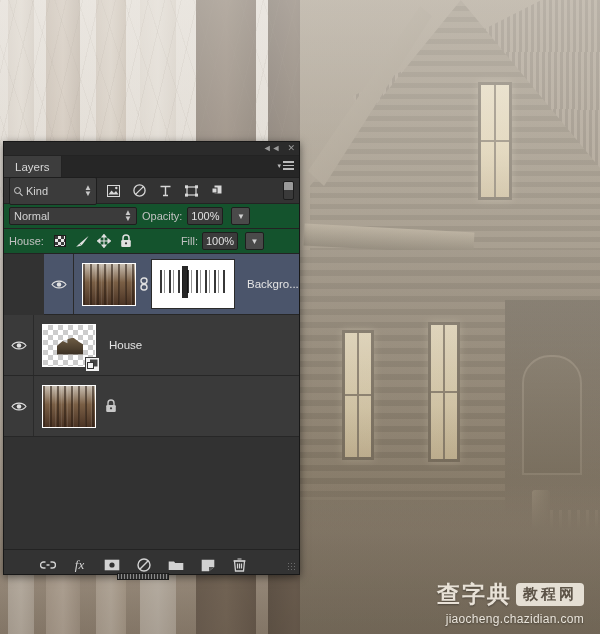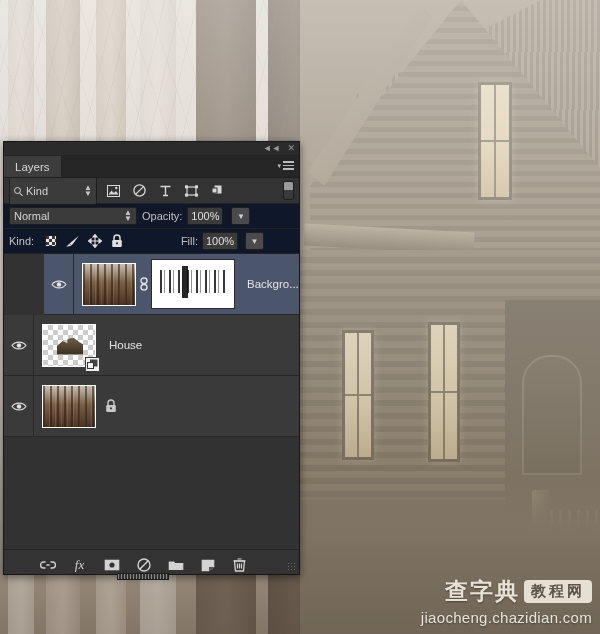--- a/index.html
+++ b/index.html
@@ -100,28 +100,28 @@
   .fence {
     position:absolute; left: 250px; top: 510px; width: 50px; height: 70px;
     background: repeating-linear-gradient(to right, #857a67 0 3px, transparent 3px 9px);
   }
   .haze {
     position:absolute; left:0; top:0; width:300px; height:634px;
     background: linear-gradient(to bottom, rgba(210,200,182,.12) 0%, rgba(190,178,158,.18) 50%, rgba(160,148,128,.30) 100%);
   }
 
   
-  .watermark { position:absolute; right: 8px; bottom: 8px; text-align: right; opacity: .92; }
+  .watermark { position:absolute; right: 16px; bottom: 8px; text-align: right; opacity: .92; }
   .wm-row { display:flex; align-items:center; justify-content:flex-end; gap:4px; }
   .wm-cn { font-size: 23px; font-weight: bold; color: #f2ece2; letter-spacing: 2px;
            text-shadow: 0 1px 2px rgba(0,0,0,.4); font-family: "DejaVu Sans", sans-serif; }
   .wm-box { background: #efe9df; color:#5b5246; font-size: 15px; font-weight: bold;
             padding: 2px 7px; border-radius: 4px; letter-spacing: 3px;
             font-family: "DejaVu Sans", sans-serif; }
-  .wm-url { font-size: 15px; color: #f4efe6; margin-top: 2px; letter-spacing: .3px;
+  .wm-url { font-size: 12px; color: #f4efe6; margin-top: 2px; letter-spacing: .3px;
             text-shadow: 0 1px 2px rgba(0,0,0,.45); }
 
   
   .panel {
     position: absolute; left: 3px; top: 141px; width: 297px; height: 434px;
     background: #2e2e2e;
     border: 1px solid #181818;
     box-shadow: 0 2px 8px rgba(0,0,0,.5);
     font-size: 11px; color: #cfcfcf;
     display: flex; flex-direction: column;
@@ -167,21 +167,21 @@
     color: #d8d8d8; cursor: pointer; border-radius: 2px;
   }
   .fbtn svg { display:block; }
   .toggle-pill {
     margin-left: auto; width: 11px; height: 19px; border-radius: 2px;
     background: linear-gradient(to bottom, #9a9a9a 0 48%, #3a3a3a 48% 100%);
     border: 1px solid #1d1d1d; cursor: pointer;
   }
 
   .moderow, .lockrow {
-    height: 25px; background: #0f172a; border-bottom: 1px solid #232323;
+    height: 25px; background: #14532d; border-bottom: 1px solid #232323;
     display:flex; align-items:center; padding: 0 5px; gap: 5px;
   }
   .blend-select {
     width: 128px; height: 18px; background: #3b3b3b; border:1px solid #1e1e1e; border-radius:2px;
     display:flex; align-items:center; padding: 0 4px; color:#d2d2d2; position:relative;
   }
   .lbl { color:#c2c2c2; font-size: 11px; }
   .numfield {
     width: 36px; height: 18px; background: #3b3b3b; border:1px solid #1e1e1e; border-radius:2px;
     display:flex; align-items:center; justify-content:center; color:#e0e0e0; font-size: 11px;
@@ -408,21 +408,21 @@
       <div class="blend-select">
         <span>Normal</span>
         <span class="spin">▲<br>▼</span>
       </div>
       <span class="lbl">Opacity:</span>
       <div class="numfield">100%</div>
       <div class="dropbtn">▼</div>
     </div>
 
     <div class="lockrow">
-      <span class="lbl">Kind:</span>
+      <span class="lbl">House:</span>
       <div class="lockicons">
         <div class="lockicon">
           <div class="checker"></div>
         </div>
         <div class="lockicon">
           <svg width="15" height="13" viewBox="0 0 15 13">
               <path d="M13.5 1 C11 3 7 6.5 4.5 8.5 L6.5 10.5 C8.5 8 11.5 4 13.5 1 Z" fill="#e0e0e0"></path>
               <path d="M4.3 8.7 L1.2 11.8 L6.2 10.7 Z" fill="#e0e0e0"></path>
             </svg>
         </div>

